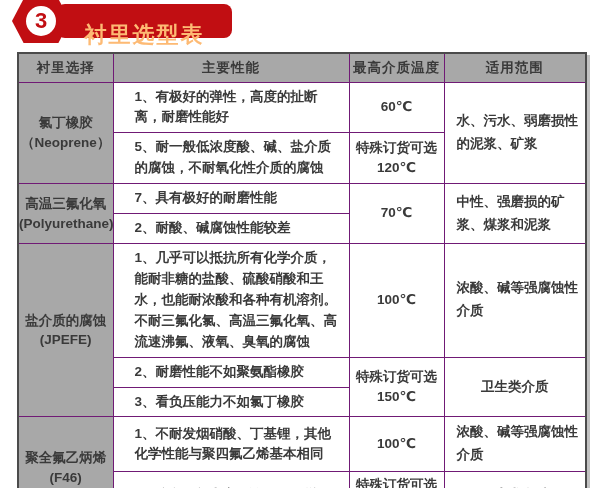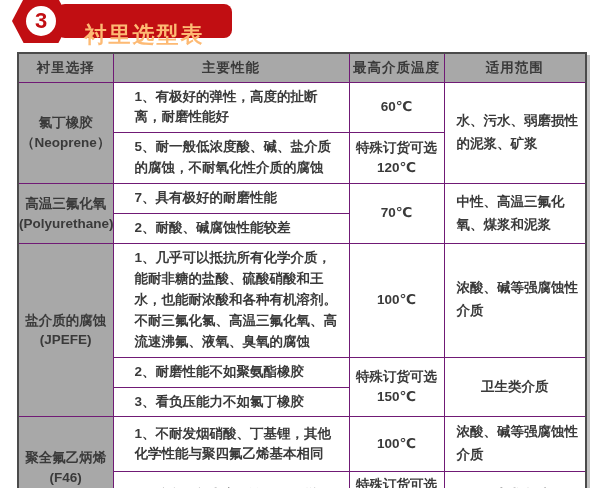--- a/index.html
+++ b/index.html
@@ -131,21 +131,21 @@
 120℃</td>
     </tr>
 
     <tr style="height:26px">
       <td class="mat" rowspan="2">
         <div>高温三氟化氧</div>
         <div>(Polyurethane)</div>
       </td>
       <td class="perf">7、具有极好的耐磨性能</td>
       <td class="temp" rowspan="2">70℃</td>
-      <td class="range" rowspan="2">中性、高温三氟化氧、煤浆和泥浆</td>
+      <td class="range" rowspan="2">中性、强磨损的矿浆、煤浆和泥浆</td>
     </tr>
     <tr style="height:27px">
       <td class="perf">2、耐酸、碱腐蚀性能较差</td>
     </tr>
 
     <tr style="height:92px">
       <td class="mat" rowspan="3">
         <div>盐介质的腐蚀</div>
         <div>(JPEFE)</div>
       </td>

